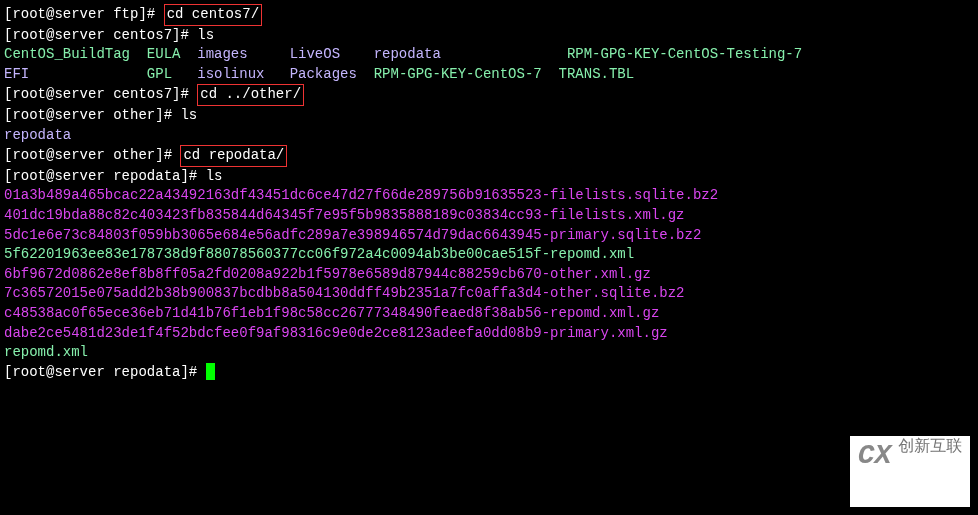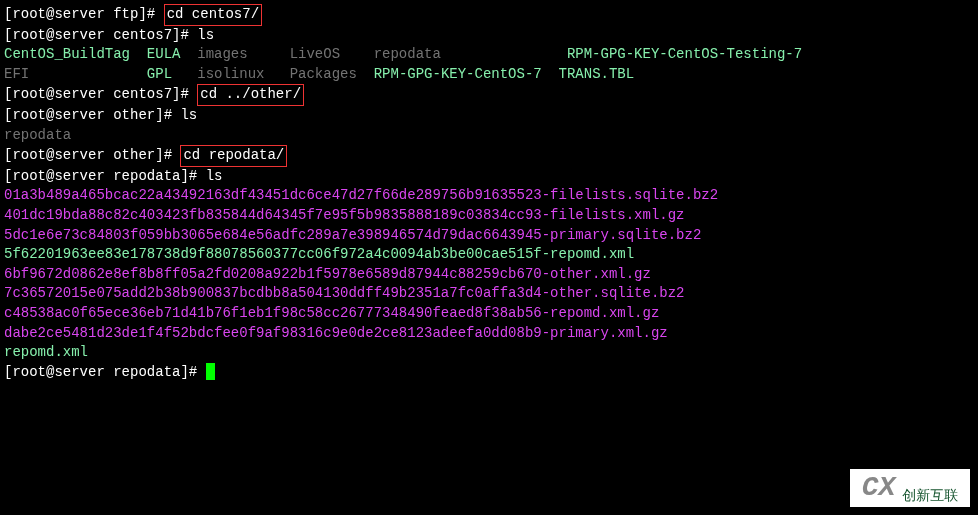--- a/index.html
+++ b/index.html
@@ -12,54 +12,54 @@
       padding: 4px;
       width: 978px;
       height: 515px;
       position: relative;
       overflow: hidden;
     }
     .terminal { white-space: pre; }
     .line { display: block; min-height: 1.4em; }
     .prompt { color: #fff; }
     .cmd { color: #fff; }
-    .blue { color: #737373; }
+    .blue { color: #c4b5fd; }
     .red { color: #d946ef; }
     .white { color: #86efac; }
     .boxed {
       border: 1.5px solid #e33;
       padding: 0 2px;
       display: inline-block;
     }
     .cursor {
       display: inline-block;
       width: 9px;
       height: 17px;
       background: #0f0;
       vertical-align: text-bottom;
     }
     .watermark {
       position: absolute;
       bottom: 8px;
       right: 8px;
       width: 120px;
-      height: 38px;
+      height: 71px;
       background: #fff;
       display: flex;
-      align-items: flex-end;
+      align-items: flex-start;
       justify-content: center;
       gap: 7px;
     }
     .wm-icon {
       font-size: 28px;
       color: #888;
       font-style: italic;
       font-weight: bold;
     }
-    .wm-text { font-size: 14px; color: #14532d; }
+    .wm-text { font-size: 16px; color: #737373; }
   </style>
 </head>
 <body>
 
 <div class="terminal" id="terminal"><span class="line"><span class="prompt">[root@server ftp]# </span><span class="cmd boxed">cd centos7/</span></span><span class="line"><span class="prompt">[root@server centos7]# </span><span class="cmd">ls</span></span><span class="line"><span class="white">CentOS_BuildTag  EULA  </span><span class="blue">images     LiveOS    repodata</span><span class="white">               RPM-GPG-KEY-CentOS-Testing-7</span></span><span class="line"><span class="blue">EFI</span><span class="white">              GPL   </span><span class="blue">isolinux   Packages</span><span class="white">  RPM-GPG-KEY-CentOS-7  TRANS.TBL</span></span><span class="line"><span class="prompt">[root@server centos7]# </span><span class="cmd boxed">cd ../other/</span></span><span class="line"><span class="prompt">[root@server other]# </span><span class="cmd">ls</span></span><span class="line"><span class="blue">repodata</span></span><span class="line"><span class="prompt">[root@server other]# </span><span class="cmd boxed">cd repodata/</span></span><span class="line"><span class="prompt">[root@server repodata]# </span><span class="cmd">ls</span></span><span class="line"><span class="red">01a3b489a465bcac22a43492163df43451dc6ce47d27f66de289756b91635523-filelists.sqlite.bz2</span></span><span class="line"><span class="red">401dc19bda88c82c403423fb835844d64345f7e95f5b9835888189c03834cc93-filelists.xml.gz</span></span><span class="line"><span class="red">5dc1e6e73c84803f059bb3065e684e56adfc289a7e398946574d79dac6643945-primary.sqlite.bz2</span></span><span class="line"><span class="white">5f62201963ee83e178738d9f88078560377cc06f972a4c0094ab3be00cae515f-repomd.xml</span></span><span class="line"><span class="red">6bf9672d0862e8ef8b8ff05a2fd0208a922b1f5978e6589d87944c88259cb670-other.xml.gz</span></span><span class="line"><span class="red">7c36572015e075add2b38b900837bcdbb8a504130ddff49b2351a7fc0affa3d4-other.sqlite.bz2</span></span><span class="line"><span class="red">c48538ac0f65ece36eb71d41b76f1eb1f98c58cc26777348490feaed8f38ab56-repomd.xml.gz</span></span><span class="line"><span class="red">dabe2ce5481d23de1f4f52bdcfee0f9af98316c9e0de2ce8123adeefa0dd08b9-primary.xml.gz</span></span><span class="line"><span class="white">repomd.xml</span></span><span class="line"><span class="prompt">[root@server repodata]# </span><span class="cursor"></span></span></div>
 
 <div class="watermark">
   <span class="wm-icon">CX</span>
   <span class="wm-text">创新互联</span>
 </div>

